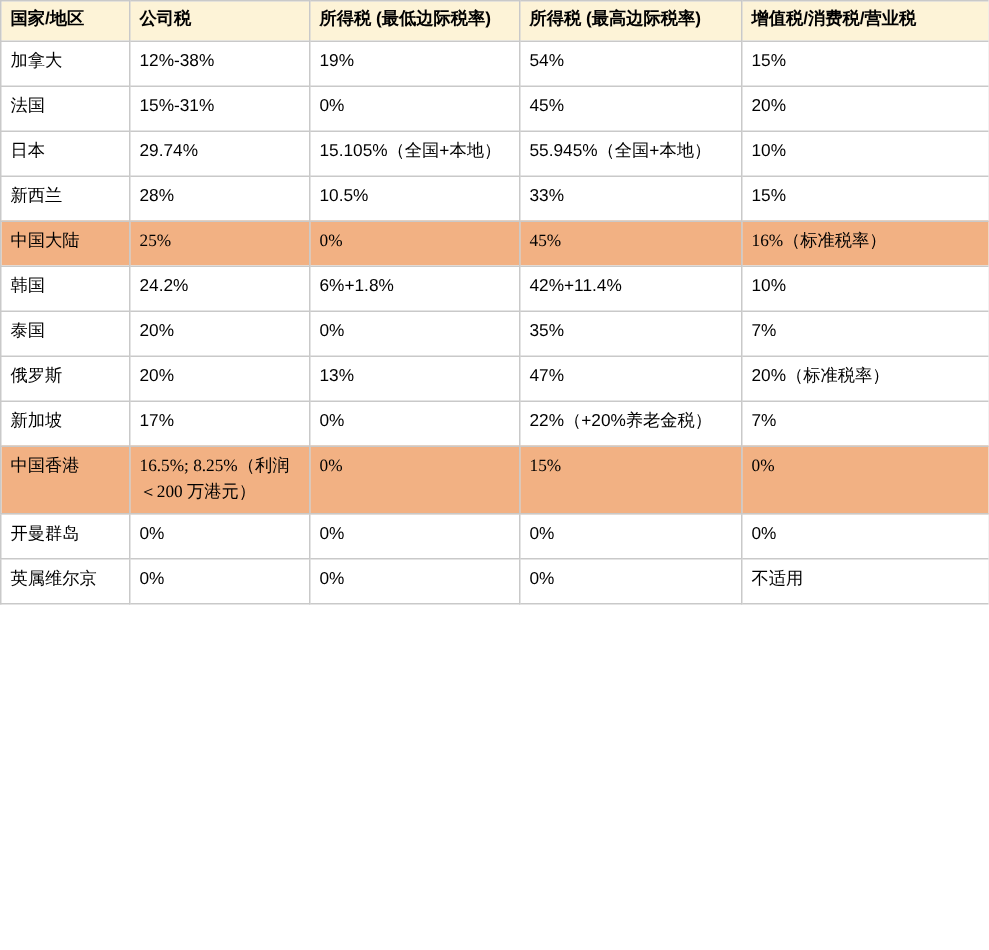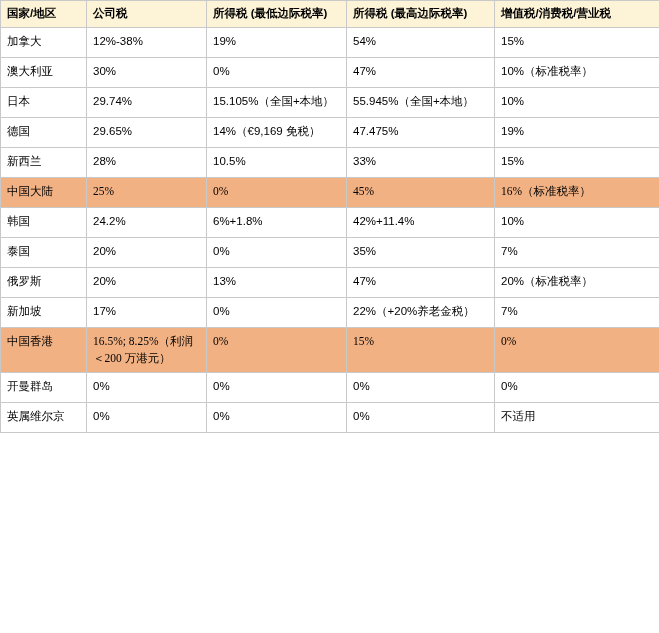--- a/index.html
+++ b/index.html
@@ -74,39 +74,32 @@
   </thead>
   <tbody id="tax-body">
       <tr>
         <td>加拿大</td>
         <td>12%-38%</td>
         <td>19%</td>
         <td>54%</td>
         <td>15%</td>
       </tr>
       <tr>
-        <td>澳大利亚</td>
-        <td>30%</td>
+        <td>法国</td>
+        <td>15%-31%</td>
         <td>0%</td>
-        <td>47%</td>
-        <td>10%（标准税率）</td>
+        <td>45%</td>
+        <td>20%</td>
       </tr>
       <tr>
         <td>日本</td>
         <td>29.74%</td>
         <td>15.105%（全国+本地）</td>
         <td>55.945%（全国+本地）</td>
         <td>10%</td>
-      </tr>
-      <tr>
-        <td>德国</td>
-        <td>29.65%</td>
-        <td>14%（€9,169 免税）</td>
-        <td>47.475%</td>
-        <td>19%</td>
       </tr>
       <tr>
         <td>新西兰</td>
         <td>28%</td>
         <td>10.5%</td>
         <td>33%</td>
         <td>15%</td>
       </tr>
       <tr class="highlight">
         <td>中国大陆</td>

